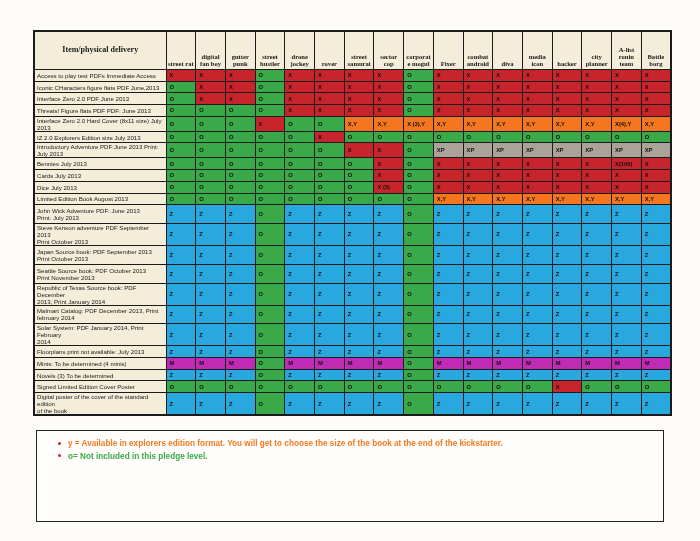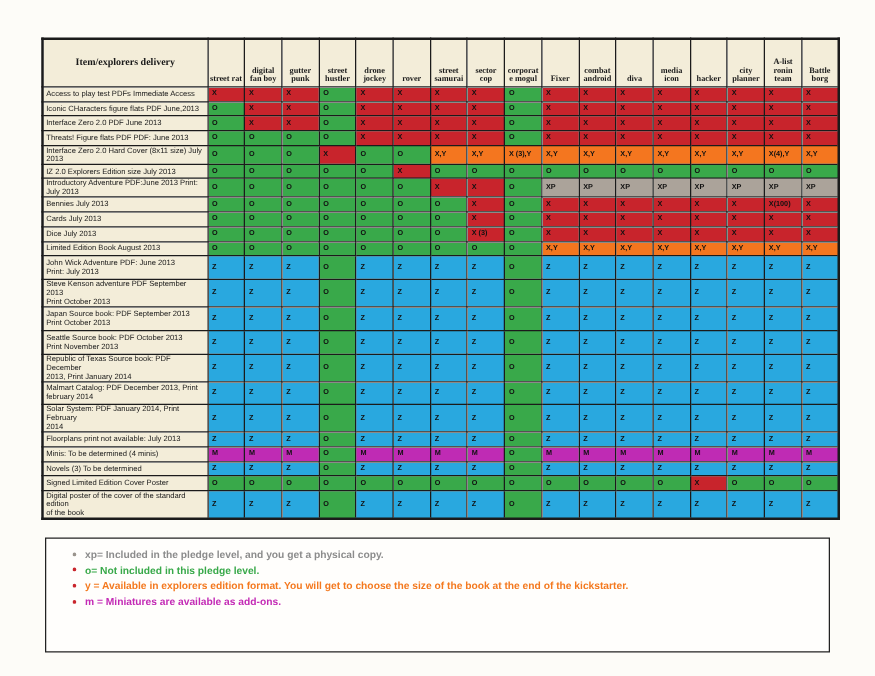--- a/index.html
+++ b/index.html
@@ -94,21 +94,21 @@
         <col>
         <col>
         <col>
         <col>
         <col>
         <col>
         <col>
       </colgroup>
     <thead>
       <tr id="head-row">
-          <th class="corner">Item/explorers delivery</th>
+          <th class="corner">Item/physical delivery</th>
           <th>street rat</th>
           <th>digital fan boy</th>
           <th>gutter punk</th>
           <th>street hustler</th>
           <th>drone jockey</th>
           <th>rover</th>
           <th>street samurai</th>
           <th>sector cop</th>
           <th>corporate mogul</th>
           <th>Fixer</th>
@@ -588,20 +588,18 @@
           <td class="cell" style="background: rgb(41, 168, 223);">Z</td>
           <td class="cell" style="background: rgb(41, 168, 223);">Z</td>
           <td class="cell" style="background: rgb(41, 168, 223);">Z</td>
           <td class="cell" style="background: rgb(41, 168, 223);">Z</td>
         </tr>
       </tbody>
   </table>
 
   <div class="legend">
     <ul id="legend-list">
-        <li><span class="dot" style="background: rgb(154, 148, 141);"></span><span style="color: rgb(140, 140, 140);">xp= </span><span style="color: rgb(140, 140, 140);">Included in the pledge level, and you get a physical copy.</span></li>
+        <li><span class="dot" style="background: rgb(201, 37, 44);"></span><span style="color: rgb(244, 121, 31);">y = </span><span style="color: rgb(244, 121, 31);">Available in  explorers edition format. You will get to choose  the size of the book at the end of the kickstarter.</span></li>
         <li><span class="dot" style="background: rgb(201, 37, 44);"></span><span style="color: rgb(57, 169, 74);">o= </span><span style="color: rgb(57, 169, 74);">Not included in this pledge level.</span></li>
-        <li><span class="dot" style="background: rgb(201, 37, 44);"></span><span style="color: rgb(244, 121, 31);">y = </span><span style="color: rgb(244, 121, 31);">Available in  explorers edition format. You will get to choose  the size of the book at the end of the kickstarter.</span></li>
-        <li><span class="dot" style="background: rgb(201, 37, 44);"></span><span style="color: rgb(195, 42, 181);">m = </span><span style="color: rgb(195, 42, 181);">Miniatures are available as add-ons.</span></li>
       </ul>
   </div>
 
 </div>
 
 </body></html>

